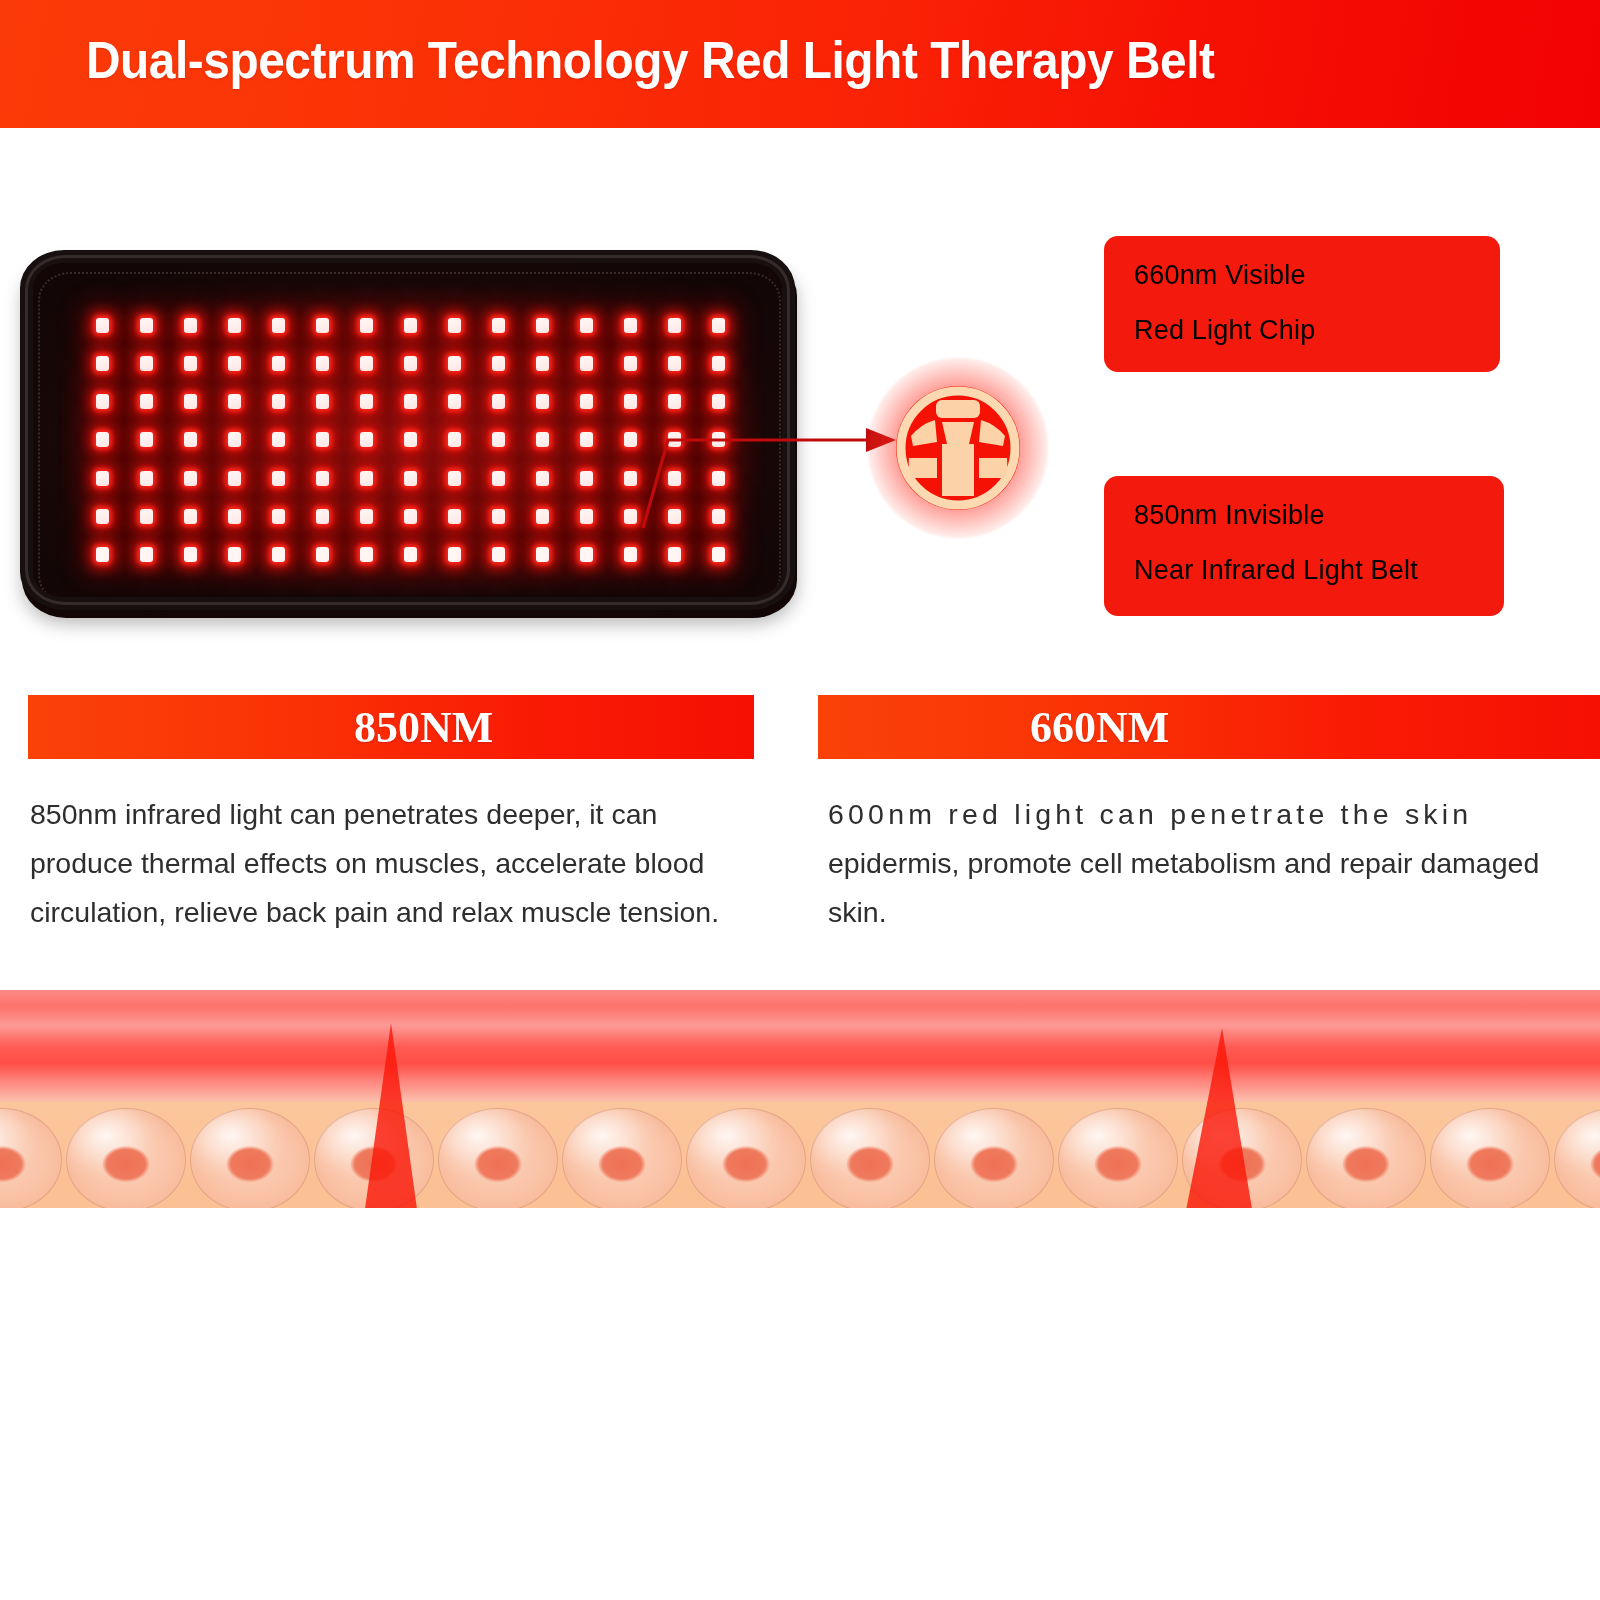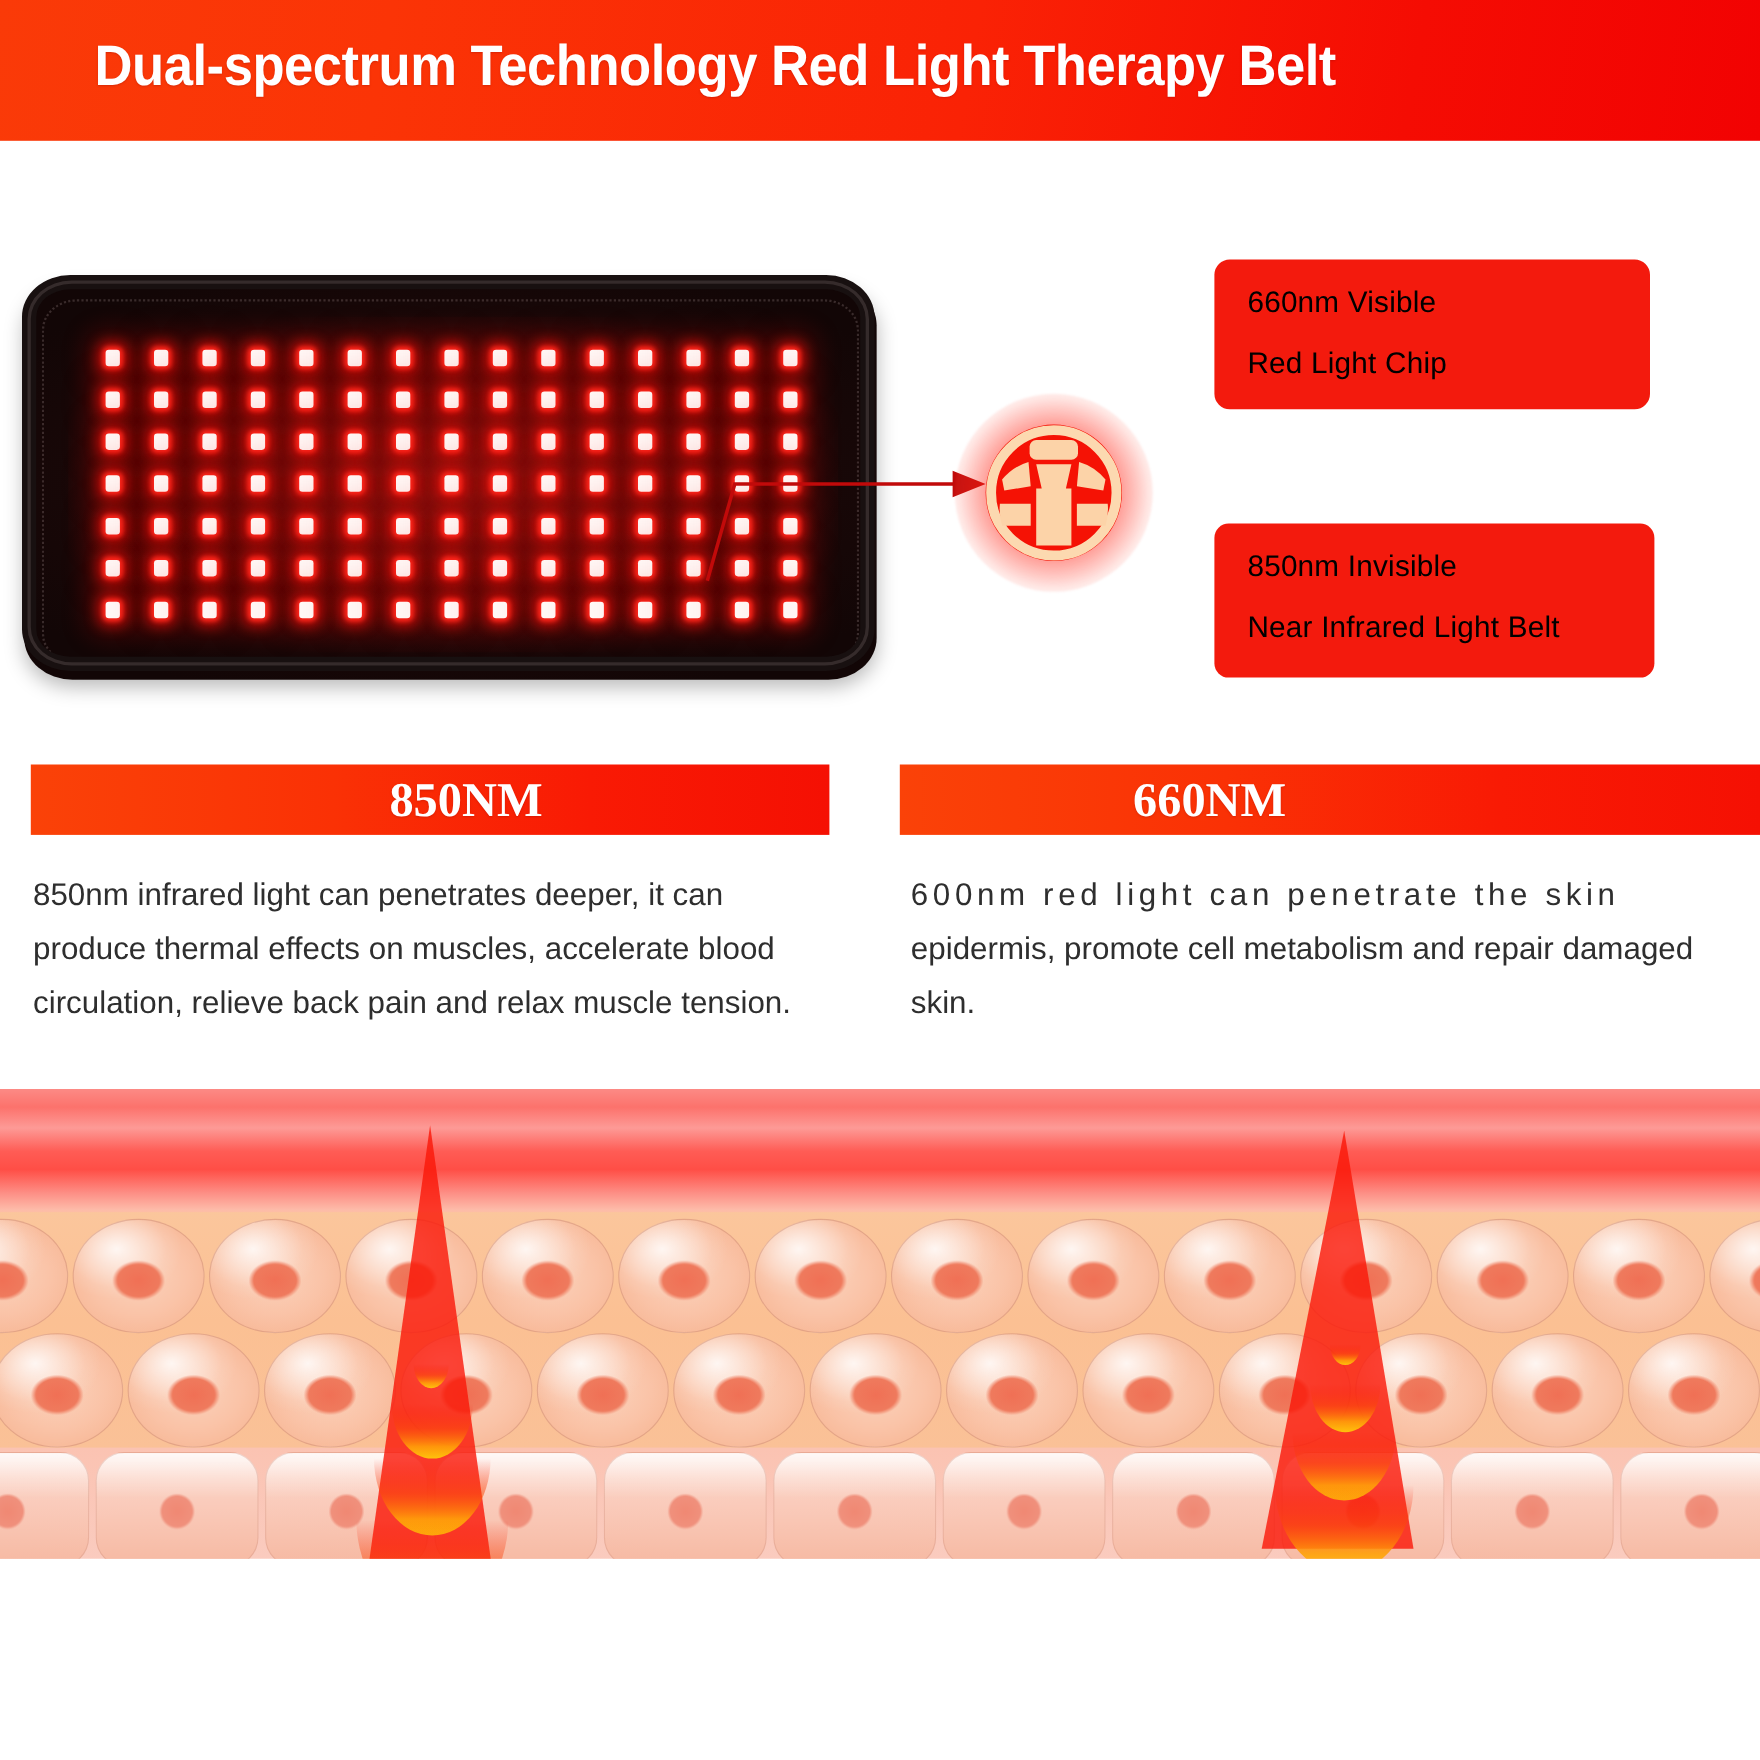--- a/index.html
+++ b/index.html
@@ -3,21 +3,21 @@
 <meta charset="utf-8">
 <style>
   html,body{margin:0;padding:0;}
   body{
     width:1600px;height:1600px;
     background:#ffffff;
     font-family:"DejaVu Sans", sans-serif;
     overflow:hidden;
     position:relative;
   }
-  .page{position:relative;width:1600px;height:1417px;overflow:hidden;}
+  .page{position:relative;width:1600px;height:1208px;overflow:hidden;}
 
   
   .header{
     position:absolute;left:0;top:0;width:1600px;height:128px;
     background:linear-gradient(100deg,#FA3A08 0%,#FB3406 22%,#FA2205 55%,#F50C03 80%,#F20202 100%);
   }
   .header-title{
     position:absolute;left:86px;top:30px;
     font-family:"Liberation Sans", sans-serif;
     font-weight:bold;
@@ -103,21 +103,21 @@
     font-family:Liberation Sans, sans-serif;
     padding:26px 0 26px 30px;
     box-sizing:border-box;
   }
   .badge-line{
     font-size:27px;line-height:1.0;white-space:nowrap;
     letter-spacing:.2px;
   }
   .badge-line + .badge-line{margin-top:28px;}
   #badge-660{left:1104px;top:236px;width:396px;height:136px;}
-  #badge-850{left:1104px;top:476px;width:400px;height:140px;border-radius:13px;}
+  #badge-850{left:1104px;top:476px;width:400px;height:140px;}
 
   
   .nm-bar{
     position:absolute;height:64px;
     display:flex;align-items:center;
   }
   #bar-850{
     left:28px;top:695px;width:726px;
     background:linear-gradient(90deg,#FA4208 0%,#FA3105 38%,#F91A04 70%,#F51003 100%);
   }

